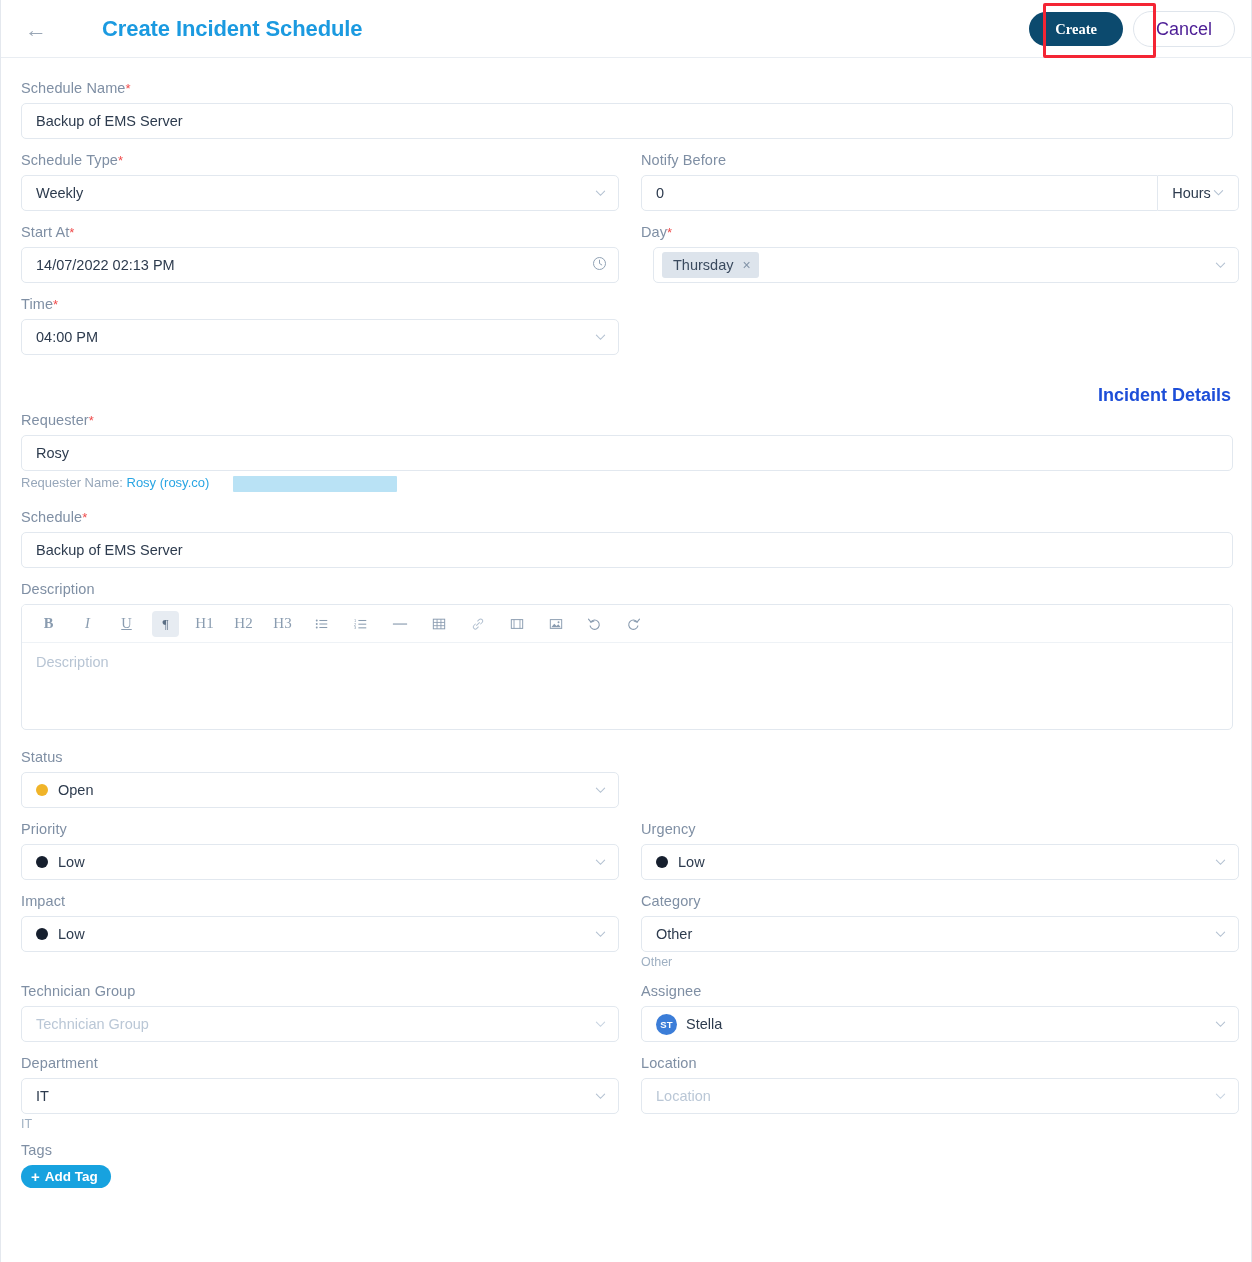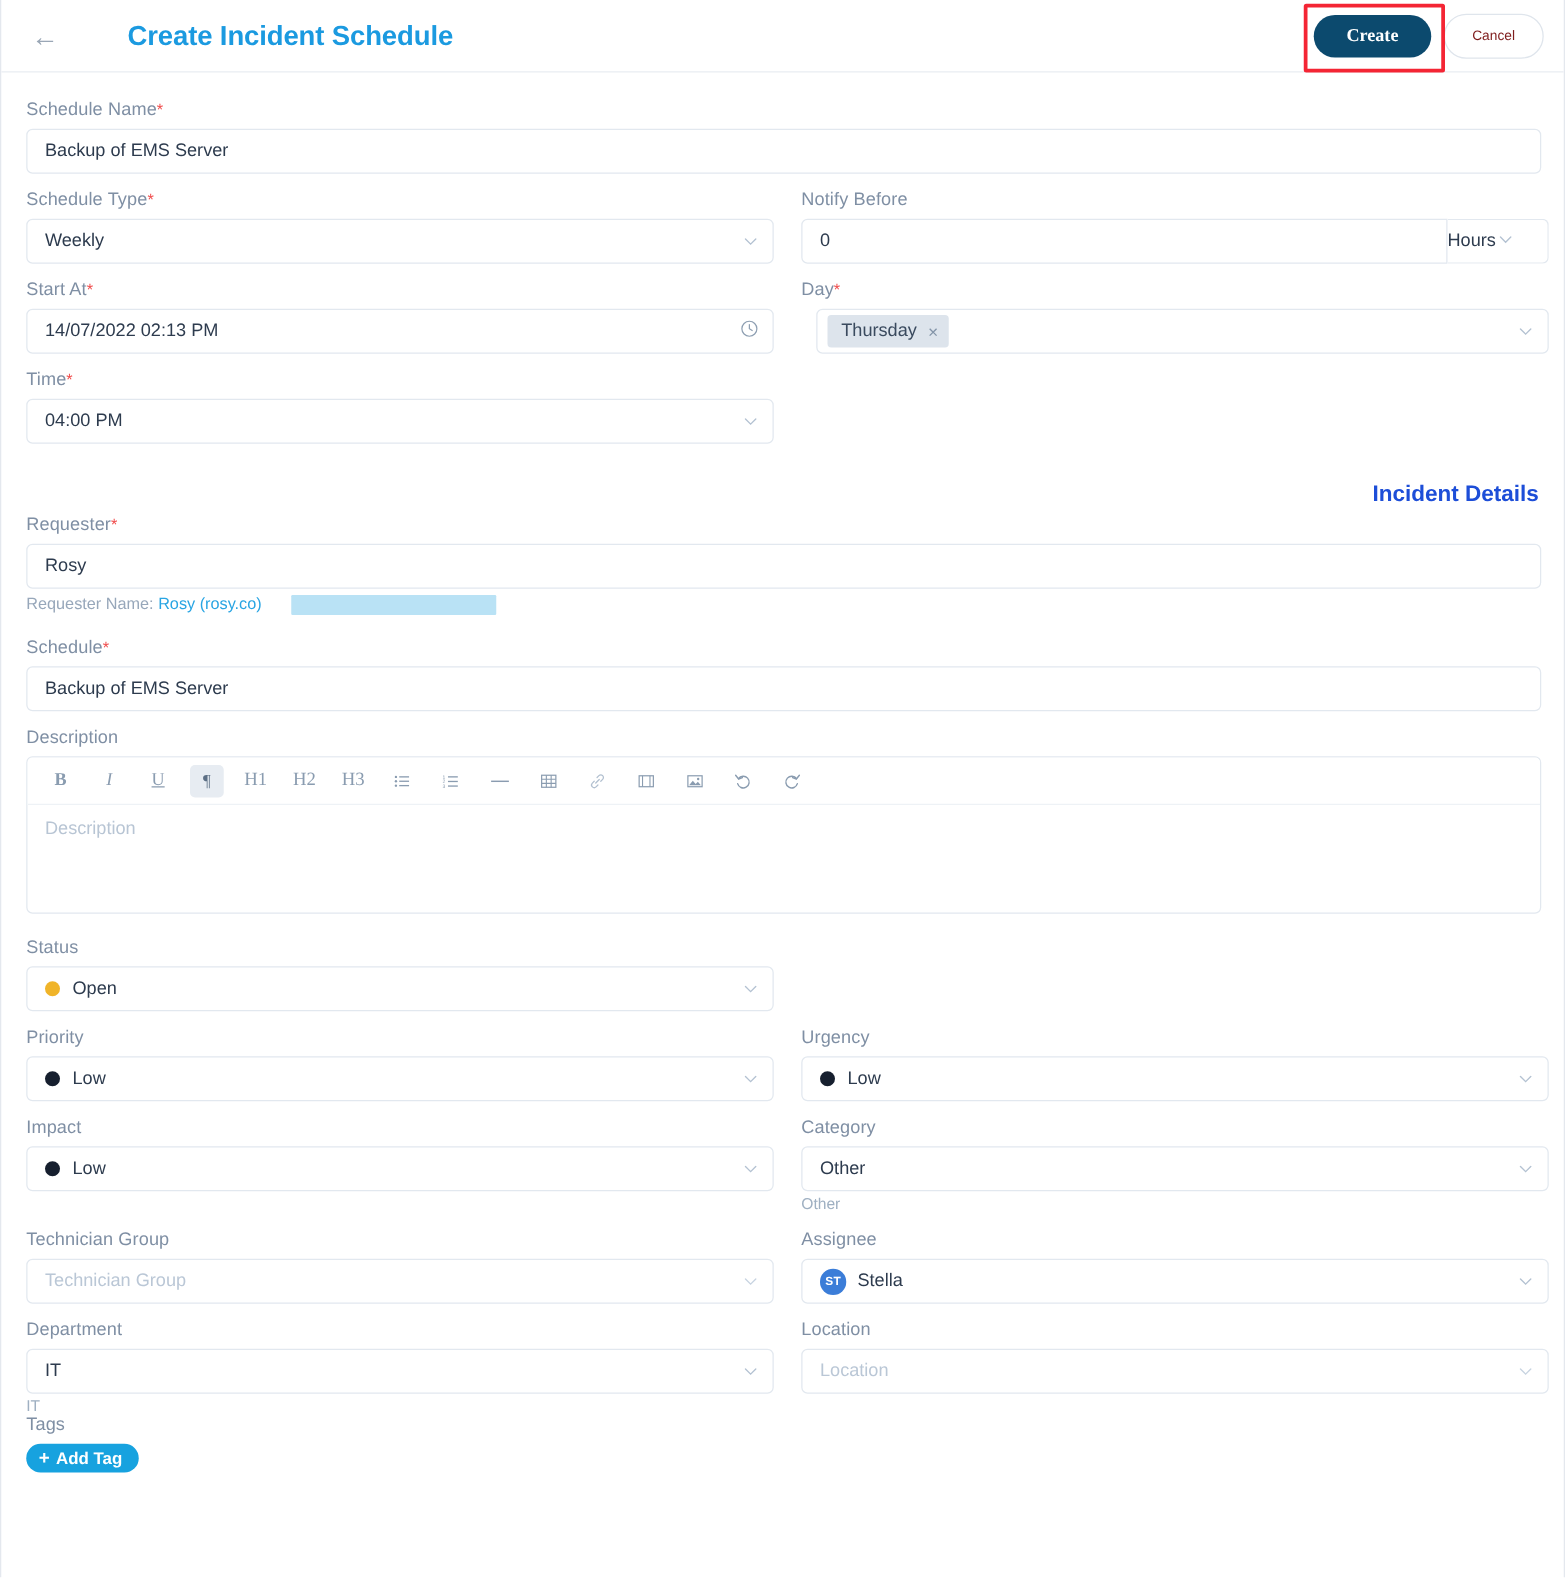--- a/index.html
+++ b/index.html
@@ -58,26 +58,26 @@
     border-radius: 20px;
     height: 34px;
     padding: 0 26px;
     font-size: 14.5px;
     font-weight: bold;
     font-family: Liberation Serif, serif;
     cursor: pointer;
   }
   .btn-cancel {
     background: #ffffff;
-    color: #7f1d1d;
+    color: #4c1d95;
     border: 1px solid #dfe5ec;
     border-radius: 20px;
     height: 36px;
     padding: 0 22px;
-    font-size: 11px;
+    font-size: 18px;
     font-family: "Liberation Sans", sans-serif;
     cursor: pointer;
   }
   .annot-box {
     position: absolute;
     left: 1042px;
     top: 3px;
     width: 113px;
     height: 55px;
     border: 3px solid #f42534;
@@ -154,21 +154,21 @@
   
   .composite { display: flex; align-items: stretch; }
   .composite .control { flex: 1; border-radius: 5px 0 0 5px; }
   .unit {
     width: 81px;
     border: 1px solid #e2e8ef;
     border-left: none;
     border-radius: 0 5px 5px 0;
     display: flex;
     align-items: center;
-    justify-content: flex-start;
+    justify-content: center;
     gap: 2px;
     font-size: 14.5px;
     color: #2d3b4e;
     background: #fff;
     cursor: pointer;
   }
 
   
   .control.chips { padding: 0 34px 0 8px; margin-left: 12px; }
   .chip {
@@ -644,21 +644,21 @@
             <span class="chev">
                 <svg width="11" height="11" viewBox="0 0 12 12">
                   <path d="M1.5 4 L6 8.5 L10.5 4" stroke="#c8d4e1" stroke-width="1.2" fill="none" stroke-linecap="round"></path>
                 </svg>
               </span>
           </div>
         </div>
       </div>
     </div>
 
-    <div class="row" style="">
+    <div class="row" style="margin-top:11px;">
       <div class="col">
         <div class="field">
           <label class="lbl" style="margin-bottom:4px;">Tags</label>
           <button class="btn-tag">
             <span class="plus">+</span>
             <span>Add Tag</span>
           </button>
         </div>
       </div>
       <div class="col"></div>

